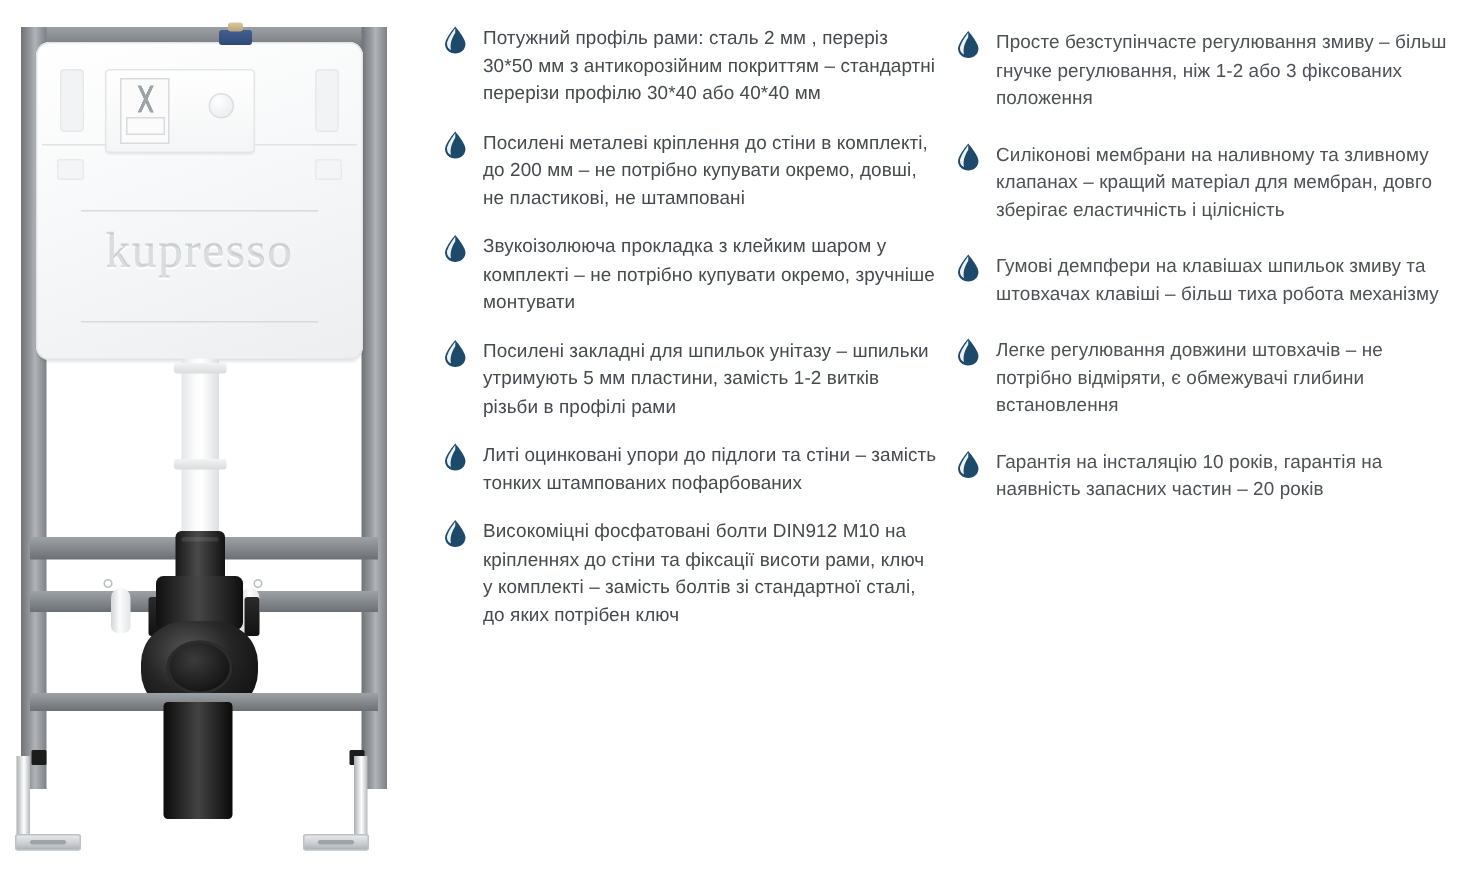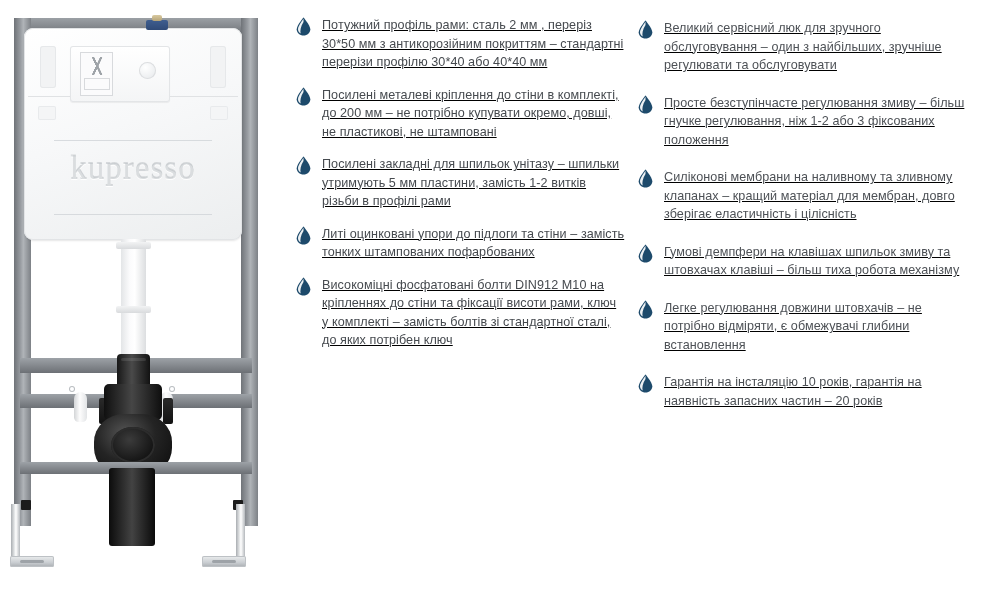--- a/index.html
+++ b/index.html
@@ -279,21 +279,20 @@
     width: 330px;
     flex: 0 0 330px;
   }
   .col.right-col { padding-top: 3px; }
 
   .feature {
     display: flex;
     flex-direction: row;
     align-items: flex-start;
     margin-bottom: 14px;
-    text-decoration: underline;
   }
   .col.right-col .feature { margin-bottom: 19px; }
 
   .drop-icon {
     flex: 0 0 26px;
     width: 26px;
     padding-top: 1px;
     display: block;
   }
   .drop-icon svg { display: block; }
@@ -399,20 +398,29 @@
         </span>
         <span class="feature-text">Посилені металеві кріплення до стіни в комплекті, до 200 мм – не потрібно купувати окремо, довші, не пластикові, не штамповані</span>
       </div>
       <div class="feature">
         <span class="drop-icon">
           <svg width="15" height="19" viewBox="0 0 15 19" aria-hidden="true">
               <path d="M7.5 0.6 C7.5 0.6 0.7 8.6 0.7 12.3 C0.7 16.0 3.7 18.6 7.5 18.6 C11.3 18.6 14.3 16.0 14.3 12.3 C14.3 8.6 7.5 0.6 7.5 0.6 Z" fill="#1d4a6b"></path>
               <path d="M7.5 1.8 C7.5 1.8 2.0 8.9 2.0 12.3 C2.0 14.1 3.1 15.6 4.7 16.4 C3.9 13.6 4.6 9.4 7.5 4.9 Z" fill="#ffffff" opacity="0.92"></path>
             </svg>
         </span>
+        <span class="feature-text">Звукоізолюючa прокладка з клейким шаром у комплекті – не потрібно купувати окремо, зручніше монтувати</span>
+      </div>
+      <div class="feature">
+        <span class="drop-icon">
+          <svg width="15" height="19" viewBox="0 0 15 19" aria-hidden="true">
+              <path d="M7.5 0.6 C7.5 0.6 0.7 8.6 0.7 12.3 C0.7 16.0 3.7 18.6 7.5 18.6 C11.3 18.6 14.3 16.0 14.3 12.3 C14.3 8.6 7.5 0.6 7.5 0.6 Z" fill="#1d4a6b"></path>
+              <path d="M7.5 1.8 C7.5 1.8 2.0 8.9 2.0 12.3 C2.0 14.1 3.1 15.6 4.7 16.4 C3.9 13.6 4.6 9.4 7.5 4.9 Z" fill="#ffffff" opacity="0.92"></path>
+            </svg>
+        </span>
         <span class="feature-text">Посилені закладні для шпильок унітазу – шпильки утримують 5 мм пластини, замість 1-2 витків різьби в профілі рами</span>
       </div>
       <div class="feature">
         <span class="drop-icon">
           <svg width="15" height="19" viewBox="0 0 15 19" aria-hidden="true">
               <path d="M7.5 0.6 C7.5 0.6 0.7 8.6 0.7 12.3 C0.7 16.0 3.7 18.6 7.5 18.6 C11.3 18.6 14.3 16.0 14.3 12.3 C14.3 8.6 7.5 0.6 7.5 0.6 Z" fill="#1d4a6b"></path>
               <path d="M7.5 1.8 C7.5 1.8 2.0 8.9 2.0 12.3 C2.0 14.1 3.1 15.6 4.7 16.4 C3.9 13.6 4.6 9.4 7.5 4.9 Z" fill="#ffffff" opacity="0.92"></path>
             </svg>
         </span>
         <span class="feature-text">Литі оцинковані упори до підлоги та стіни – замість тонких штампованих пофарбованих</span>
@@ -422,29 +430,20 @@
           <svg width="15" height="19" viewBox="0 0 15 19" aria-hidden="true">
               <path d="M7.5 0.6 C7.5 0.6 0.7 8.6 0.7 12.3 C0.7 16.0 3.7 18.6 7.5 18.6 C11.3 18.6 14.3 16.0 14.3 12.3 C14.3 8.6 7.5 0.6 7.5 0.6 Z" fill="#1d4a6b"></path>
               <path d="M7.5 1.8 C7.5 1.8 2.0 8.9 2.0 12.3 C2.0 14.1 3.1 15.6 4.7 16.4 C3.9 13.6 4.6 9.4 7.5 4.9 Z" fill="#ffffff" opacity="0.92"></path>
             </svg>
         </span>
         <span class="feature-text">Високоміцні фосфатовані болти DIN912 M10 на кріпленнях до стіни та фіксації висоти рами, ключ у комплекті – замість болтів зі стандартної сталі, до яких потрібен ключ</span>
       </div>
     </div>
 
     <div class="col right-col">
-      <div class="feature">
-        <span class="drop-icon">
-          <svg width="15" height="19" viewBox="0 0 15 19" aria-hidden="true">
-              <path d="M7.5 0.6 C7.5 0.6 0.7 8.6 0.7 12.3 C0.7 16.0 3.7 18.6 7.5 18.6 C11.3 18.6 14.3 16.0 14.3 12.3 C14.3 8.6 7.5 0.6 7.5 0.6 Z" fill="#1d4a6b"></path>
-              <path d="M7.5 1.8 C7.5 1.8 2.0 8.9 2.0 12.3 C2.0 14.1 3.1 15.6 4.7 16.4 C3.9 13.6 4.6 9.4 7.5 4.9 Z" fill="#ffffff" opacity="0.92"></path>
-            </svg>
-        </span>
-        <span class="feature-text">Великий сервісний люк для зручного обслуговування – один з найбільших, зручніше регулювати та обслуговувати</span>
-      </div>
       <div class="feature">
         <span class="drop-icon">
           <svg width="15" height="19" viewBox="0 0 15 19" aria-hidden="true">
               <path d="M7.5 0.6 C7.5 0.6 0.7 8.6 0.7 12.3 C0.7 16.0 3.7 18.6 7.5 18.6 C11.3 18.6 14.3 16.0 14.3 12.3 C14.3 8.6 7.5 0.6 7.5 0.6 Z" fill="#1d4a6b"></path>
               <path d="M7.5 1.8 C7.5 1.8 2.0 8.9 2.0 12.3 C2.0 14.1 3.1 15.6 4.7 16.4 C3.9 13.6 4.6 9.4 7.5 4.9 Z" fill="#ffffff" opacity="0.92"></path>
             </svg>
         </span>
         <span class="feature-text">Просте безступінчасте регулювання змиву – більш гнучке регулювання, ніж 1-2 або 3 фіксованих положення</span>
       </div>
       <div class="feature">

